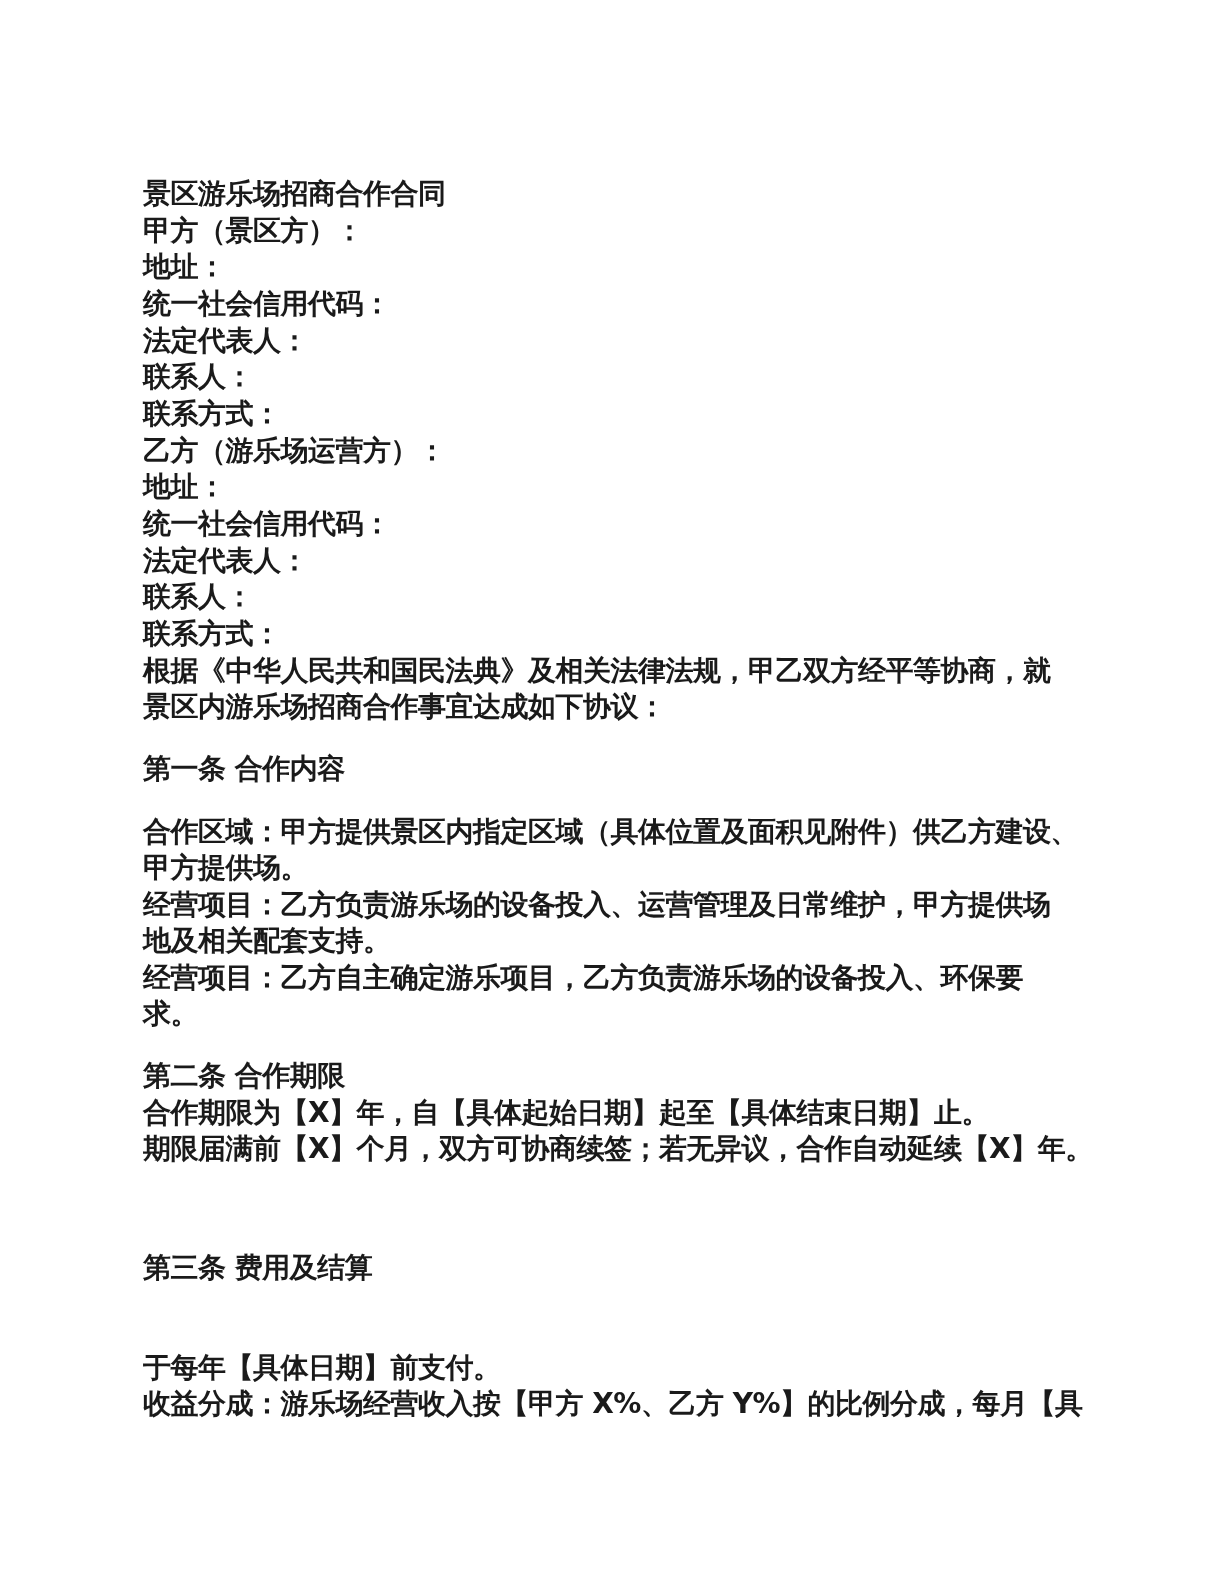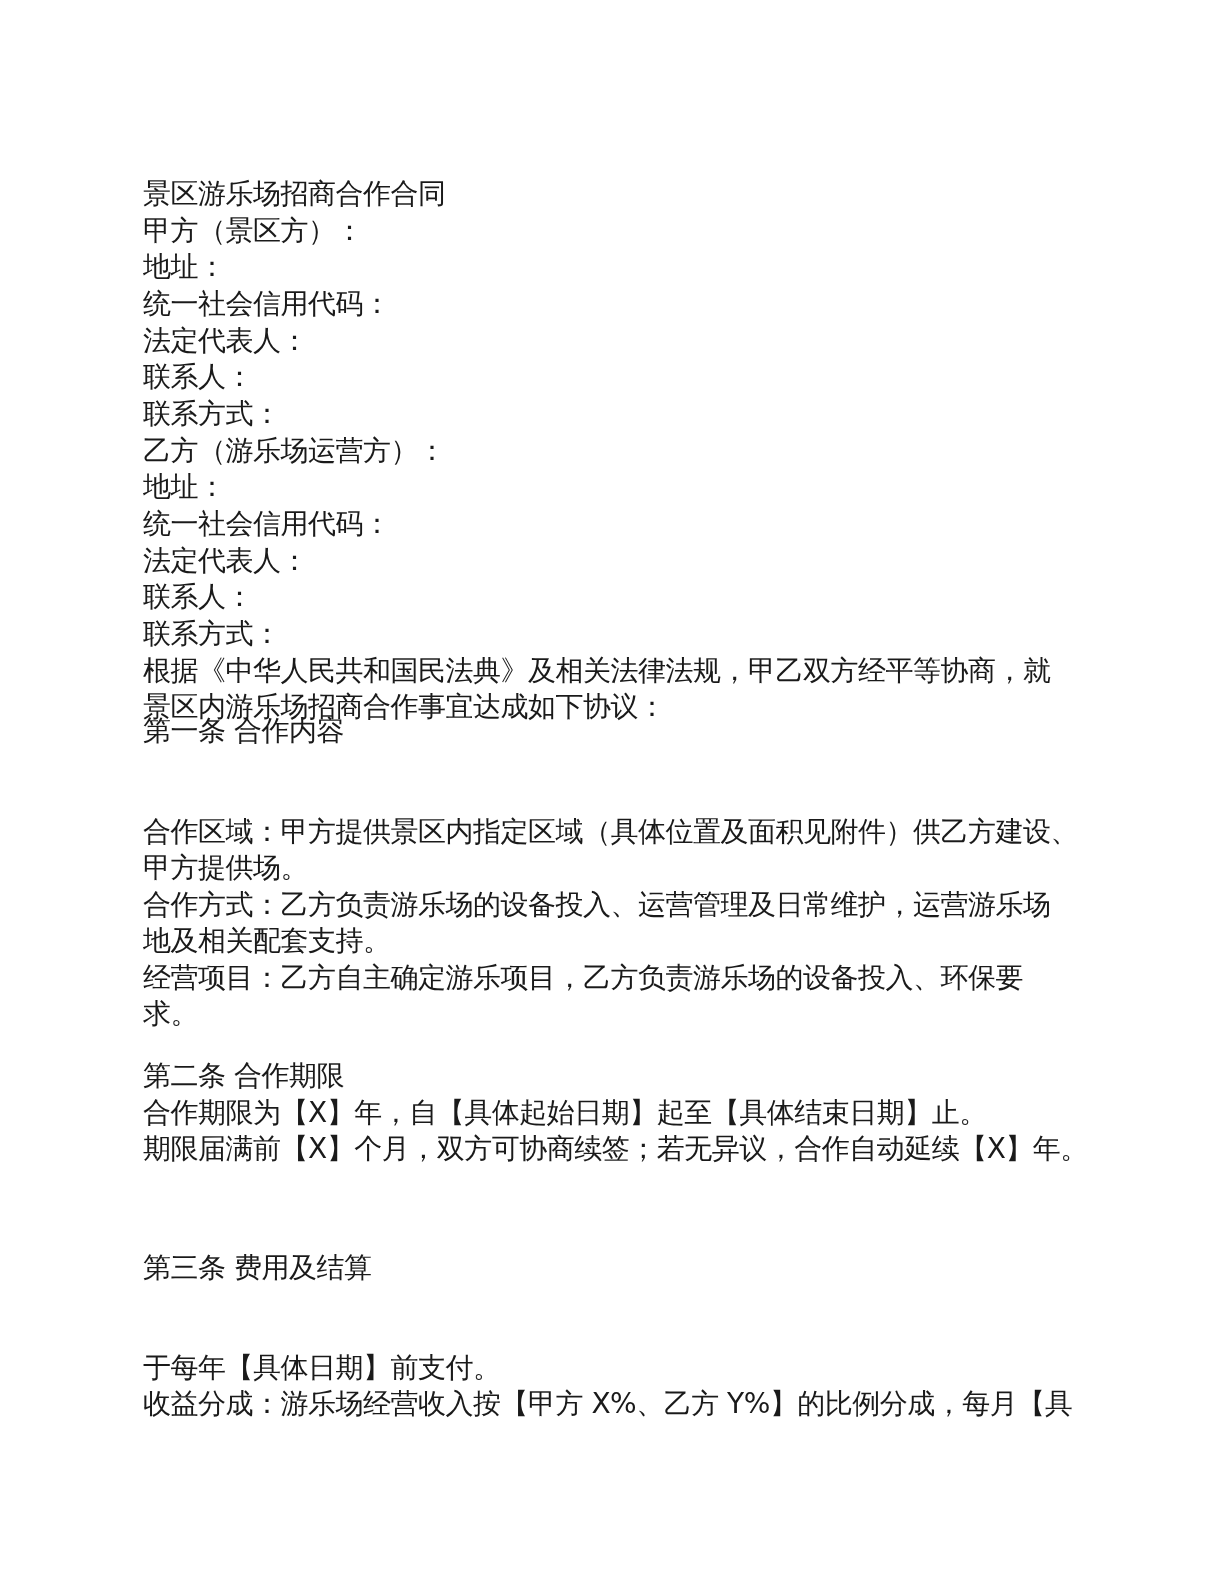--- a/index.html
+++ b/index.html
@@ -1,17 +1,17 @@
 <!DOCTYPE html>
 <html><head>
   <meta charset="utf-8">
   <style>
     html, body { margin: 0; padding: 0; background: #ffffff; }
     body { width: 1224px; height: 1584px; position: relative; overflow: hidden; }
-    .page { position: absolute; left: 0; top: 0; width: 1224px; height: 1448px; background: #ffffff; }
+    .page { position: absolute; left: 0; top: 0; width: 1224px; height: 1448px; background: #ffffff; font-weight: bold; }
     .line {
       position: absolute;
       left: 143px;
       font-family: "DejaVu Sans", "Liberation Sans", sans-serif;
       font-size: 28px;
       line-height: 36px;
       color: #1a1a1a;
       white-space: nowrap;
       letter-spacing: -0.5px;
     }
@@ -32,24 +32,24 @@
   <div class="line" style="top:433px">乙方（游乐场运营方）：</div>
   <div class="line" style="top:469px">地址：</div>
   <div class="line" style="top:506px">统一社会信用代码：</div>
   <div class="line" style="top:543px">法定代表人：</div>
   <div class="line" style="top:579px">联系人：</div>
   <div class="line" style="top:616px">联系方式：</div>
 
   <div class="line" style="top:653px">根据《中华人民共和国民法典》及相关法律法规，甲乙双方经平等协商，就</div>
   <div class="line" style="top:689px">景区内游乐场招商合作事宜达成如下协议：</div>
 
-  <div class="line" style="top:713px">第一条 合作内容</div>
+  <div class="line" style="top:751px">第一条 合作内容</div>
   <div class="line" style="top:814px">合作区域：甲方提供景区内指定区域（具体位置及面积见附件）供乙方建设、</div>
   <div class="line" style="top:850px">甲方提供场。</div>
-  <div class="line" style="top:887px">合作方式：乙方负责游乐场的设备投入、运营管理及日常维护，运营游乐场</div>
+  <div class="line" style="top:887px">经营项目：乙方负责游乐场的设备投入、运营管理及日常维护，甲方提供场</div>
   <div class="line" style="top:923px">地及相关配套支持。</div>
   <div class="line" style="top:960px">经营项目：乙方自主确定游乐项目，乙方负责游乐场的设备投入、环保要</div>
   <div class="line" style="top:996px">求。</div>
 
   <div class="line" style="top:1058px">第二条 合作期限</div>
   <div class="line" style="top:1095px">合作期限为【X】年，自【具体起始日期】起至【具体结束日期】止。</div>
   <div class="line" style="top:1131px">期限届满前【X】个月，双方可协商续签；若无异议，合作自动延续【X】年。</div>
 
   <div class="line" style="top:1250px">第三条 费用及结算</div>
   <div class="line" style="top:1350px">于每年【具体日期】前支付。</div>

